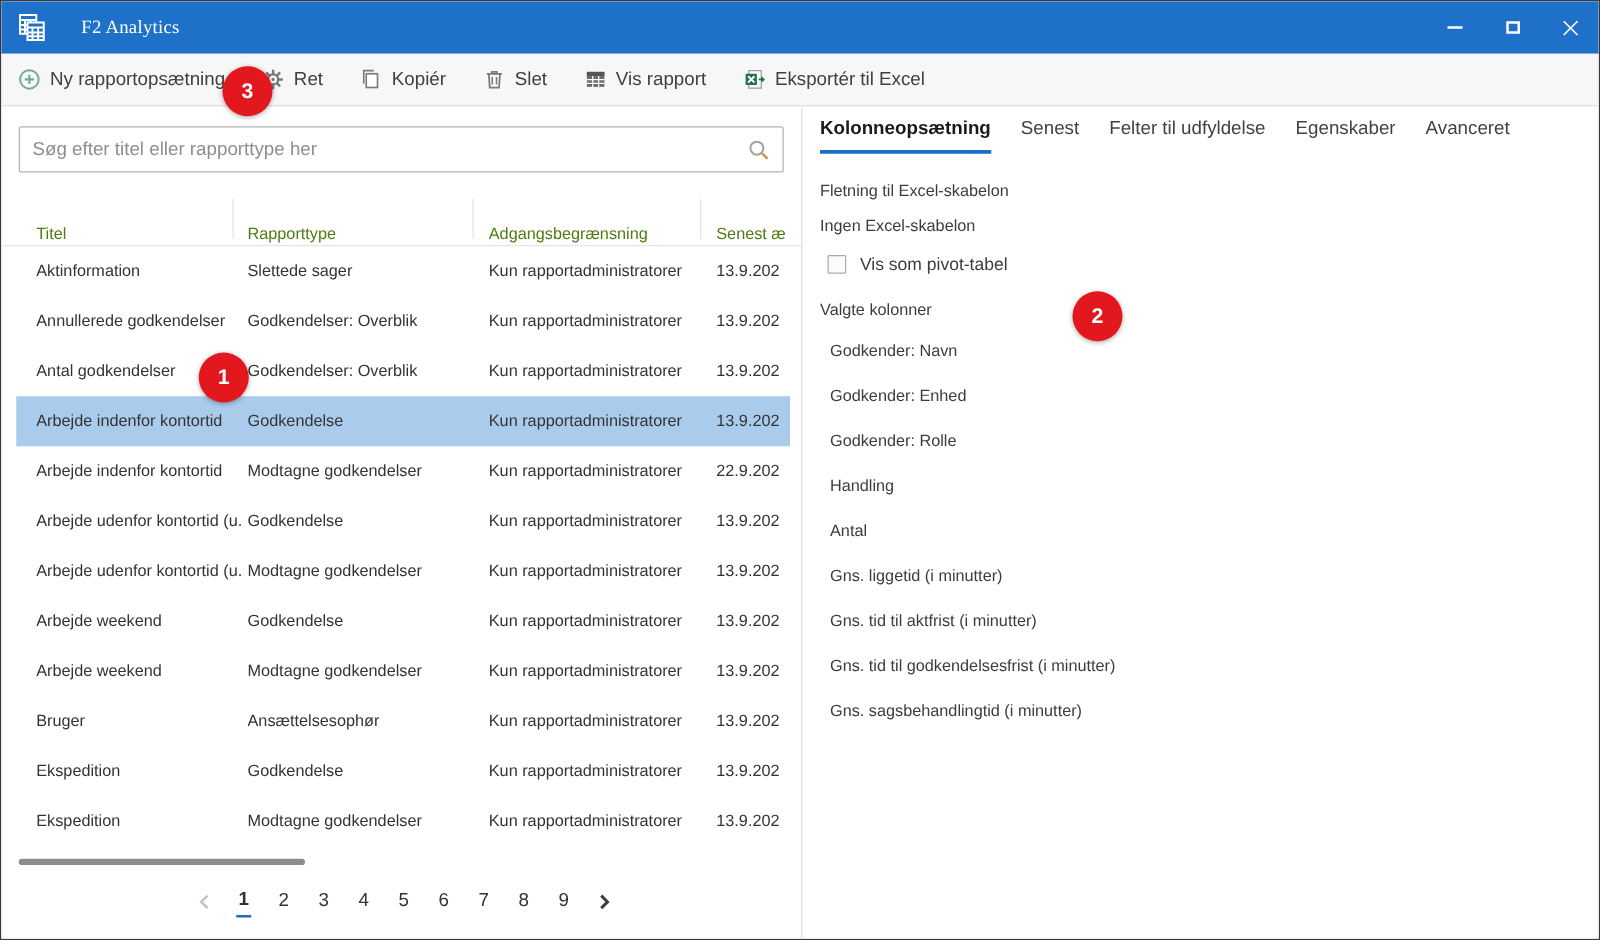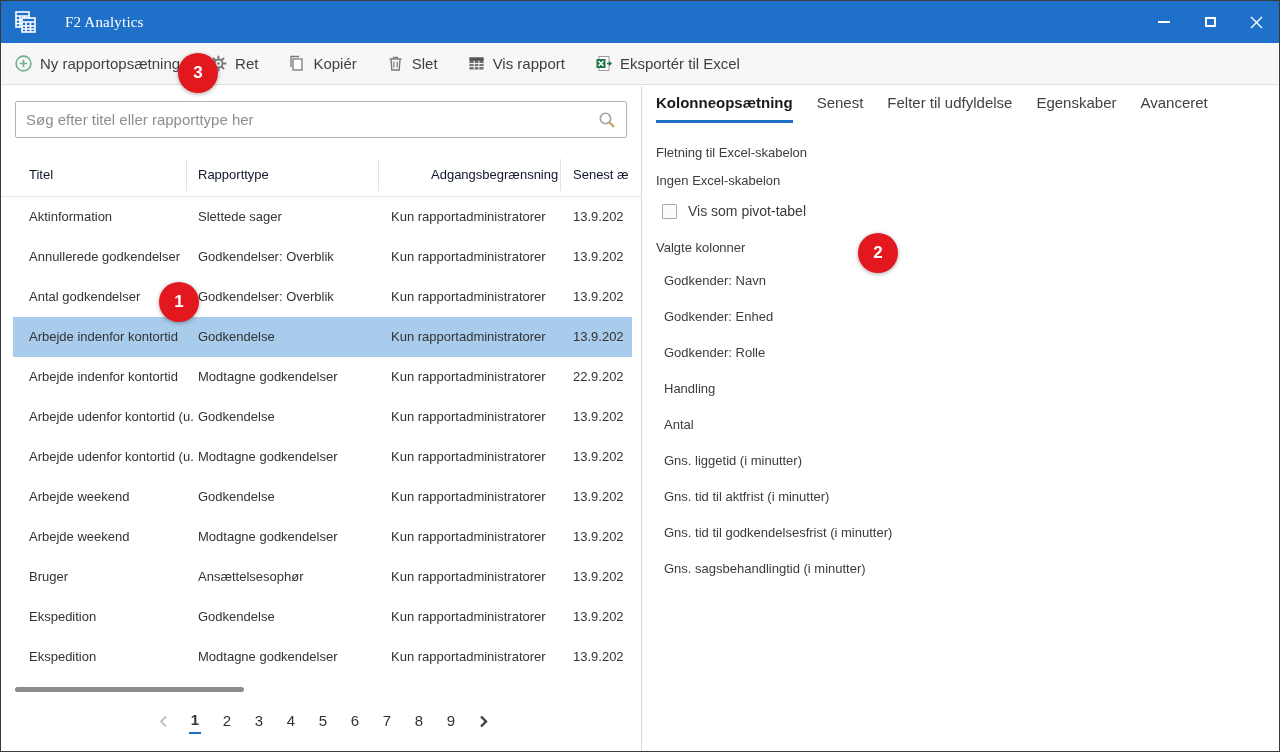--- a/index.html
+++ b/index.html
@@ -34,22 +34,22 @@
   .searchbox { position:absolute; left:14px; top:15px; width:612px; height:37px;
                border:1px solid #b3b3b3; border-radius:2px; background:#fff;
                display:flex; align-items:center; }
   .searchbox input { flex:1; border:none; outline:none; font-size:15px; color:#3b82f6;
                      padding:0 10px; font-family:"Liberation Sans", sans-serif; background:transparent; }
   .searchbox input::placeholder { color:#8e8e8e; }
   .search-ic { width:18px; height:18px; margin-right:10px; cursor:pointer; }
 
   .thead { position:absolute; left:0; top:67px; width:640px; height:44px;
            border-bottom:1px solid #e6e6e6; }
-  .th { position:absolute; top:0; height:44px; line-height:44px; font-size:13px;
-        color:#0f172a; white-space:nowrap; overflow:hidden; cursor:pointer; }
+  .th { position:absolute; top:12px; height:44px; line-height:44px; font-size:13px;
+        color:#4d7c0f; white-space:nowrap; overflow:hidden; cursor:pointer; }
   .th-sep { position:absolute; top:6px; height:32px; width:1px; background:#e3e3e3; }
 
   .rows { position:absolute; left:0; top:111px; width:640px; }
   .row { position:relative; height:40px; margin:0 9px 0 12px; cursor:pointer; }
   .row.selected { background:#a9cbec; }
   .cell { position:absolute; top:0; height:40px; line-height:40px; font-size:13px;
           color:#333; white-space:nowrap; overflow:hidden; }
   .c1 { left:16px;  width:164px; }
   .c2 { left:185px; width:184px; }
   .c3 { left:378px; width:174px; }
@@ -174,21 +174,21 @@
       <input type="text" placeholder="Søg efter titel eller rapporttype her" style="">
       <svg class="search-ic" viewBox="0 0 18 18">
         <circle cx="7.5" cy="7.5" r="5.2" fill="none" stroke="#a9a098" stroke-width="1.6"></circle>
         <path d="M11.5 11.5 L16 16" stroke="#c89b4a" stroke-width="2"></path>
       </svg>
     </div>
 
     <div class="thead">
       <span class="th" style="left:28px;  width:150px;">Titel</span>
       <span class="th" style="left:197px; width:170px;">Rapporttype</span>
-      <span class="th" style="left:390px; width:160px;margin-left:40px;">Adgangsbegrænsning</span>
+      <span class="th" style="left:390px; width:160px;">Adgangsbegrænsning</span>
       <span class="th" style="left:572px; width:62px;">Senest æ</span>
       <span class="th-sep" style="left:185px;"></span>
       <span class="th-sep" style="left:377px;"></span>
       <span class="th-sep" style="left:559px;"></span>
     </div>
 
     <div class="rows">
       <div class="row">
         <span class="cell c1">Aktinformation</span>
         <span class="cell c2">Slettede sager</span>

